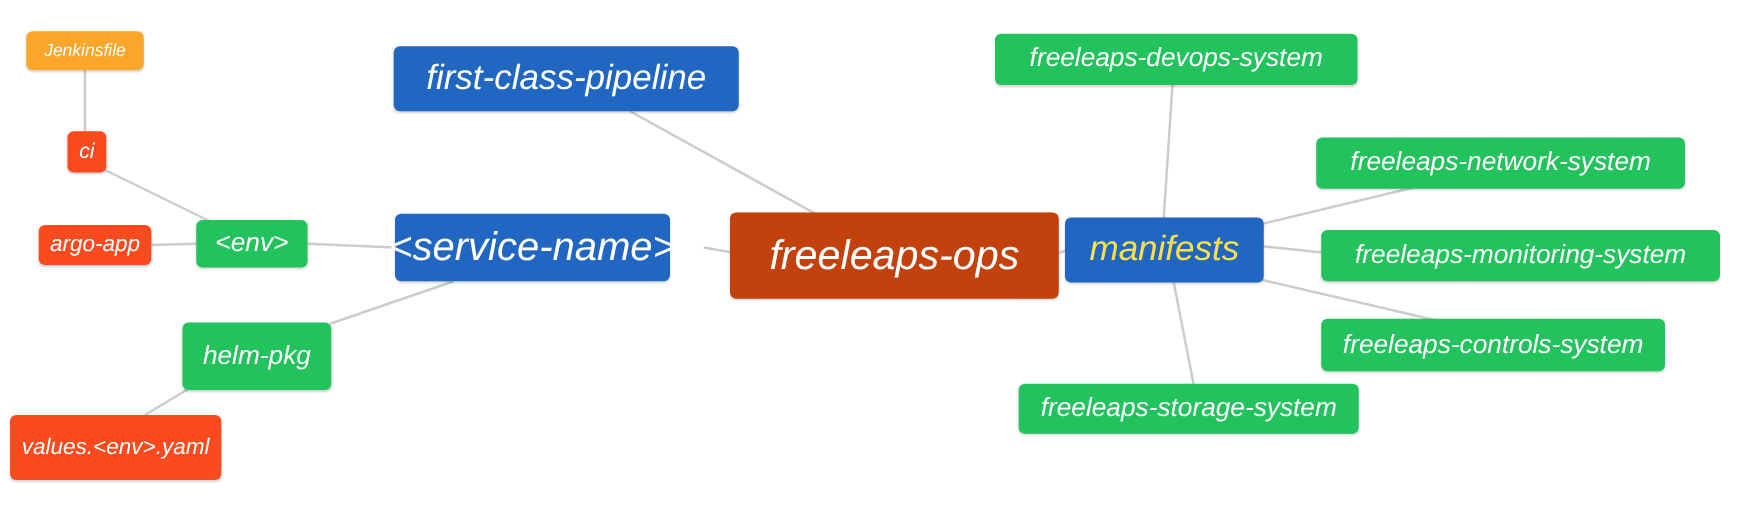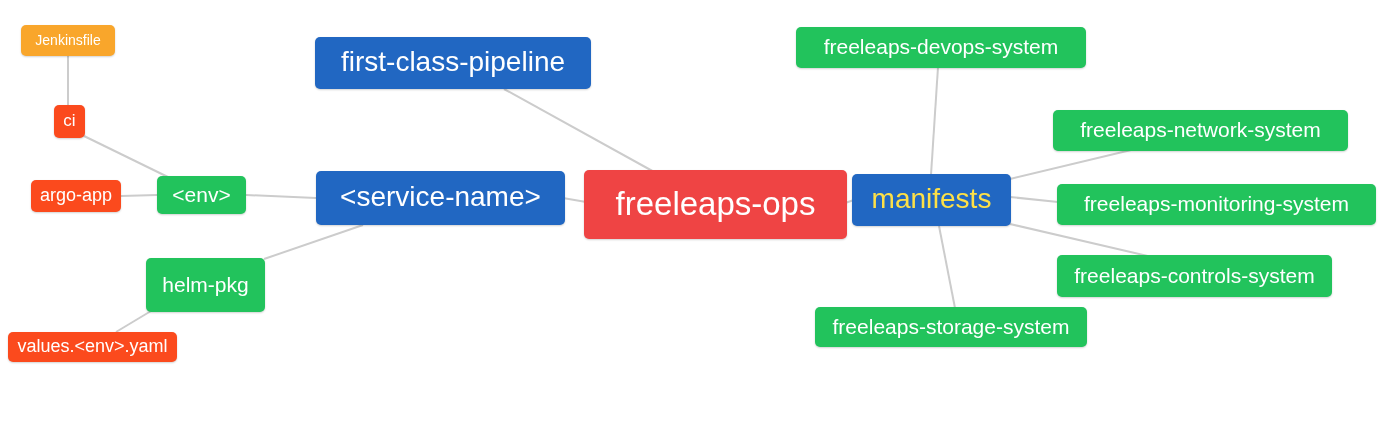--- a/index.html
+++ b/index.html
@@ -33,20 +33,21 @@
     color: #ffffff;
     white-space: nowrap;
     box-sizing: border-box;
     box-shadow: 0 1px 2px rgba(0,0,0,0.18);
     cursor: pointer;
     user-select: none;
   }
   .node .label {
     line-height: 1;
     padding-bottom: 2px;
+    font-style: italic;
   }
 </style>
 </head>
 <body>
 
 <div class="canvas">
   <svg class="edges" xmlns="http://www.w3.org/2000/svg">
       <line x1="68" y1="56" x2="68" y2="106" stroke="#cccccc" stroke-width="2"></line>
       <line x1="84" y1="136" x2="172" y2="179" stroke="#cccccc" stroke-width="2"></line>
       <line x1="121" y1="196" x2="157" y2="195" stroke="#cccccc" stroke-width="2"></line>
@@ -56,45 +57,45 @@
       <line x1="563" y1="198" x2="586" y2="202" stroke="#cccccc" stroke-width="2"></line>
       <line x1="504" y1="89" x2="656" y2="173" stroke="#cccccc" stroke-width="2"></line>
       <line x1="845" y1="203" x2="854" y2="200" stroke="#cccccc" stroke-width="2"></line>
       <line x1="931" y1="175" x2="938" y2="67" stroke="#cccccc" stroke-width="2"></line>
       <line x1="1010" y1="179" x2="1131" y2="150" stroke="#cccccc" stroke-width="2"></line>
       <line x1="1010" y1="197" x2="1058" y2="202" stroke="#cccccc" stroke-width="2"></line>
       <line x1="1010" y1="224" x2="1152" y2="257" stroke="#cccccc" stroke-width="2"></line>
       <line x1="939" y1="226" x2="955" y2="308" stroke="#cccccc" stroke-width="2"></line>
     </svg>
   <div id="node-layer">
-      <div class="node" style="left: 584px; top: 170px; width: 263px; height: 69px; font-size: 33px; background: #ef4444; color: rgb(255, 255, 255);">
+      <div class="node" style="left: 584px; top: 170px; width: 263px; height: 69px; font-size: 33px; background: #c2410c; color: rgb(255, 255, 255);">
         <span class="label">freeleaps-ops</span>
       </div>
       <div class="node" style="left: 315px; top: 37px; width: 276px; height: 52px; font-size: 28px; background: rgb(33, 103, 194); color: rgb(255, 255, 255);">
         <span class="label">first-class-pipeline</span>
       </div>
-      <div class="node" style="left: 316px; top: 171px; width: 249px; height: 54px; font-size: 28px; background: rgb(33, 103, 194); color: rgb(255, 255, 255);">
+      <div class="node" style="left: 316px; top: 171px; width: 220px; height: 54px; font-size: 32px; background: rgb(33, 103, 194); color: rgb(255, 255, 255);">
         <span class="label">&lt;service-name&gt;</span>
       </div>
       <div class="node" style="left: 852px; top: 174px; width: 159px; height: 52px; font-size: 28px; background: rgb(33, 103, 194); color: #fde047;">
         <span class="label">manifests</span>
       </div>
       <div class="node" style="left: 157px; top: 176px; width: 89px; height: 38px; font-size: 21px; background: rgb(34, 195, 92); color: rgb(255, 255, 255);">
         <span class="label">&lt;env&gt;</span>
       </div>
       <div class="node" style="left: 146px; top: 258px; width: 119px; height: 54px; font-size: 21px; background: rgb(34, 195, 92); color: rgb(255, 255, 255);">
         <span class="label">helm-pkg</span>
       </div>
       <div class="node" style="left: 54px; top: 105px; width: 31px; height: 33px; font-size: 17px; background: rgb(251, 74, 29); color: rgb(255, 255, 255);">
         <span class="label">ci</span>
       </div>
       <div class="node" style="left: 31px; top: 180px; width: 90px; height: 32px; font-size: 18px; background: rgb(251, 74, 29); color: rgb(255, 255, 255);">
         <span class="label">argo-app</span>
       </div>
-      <div class="node" style="left: 8px; top: 332px; width: 169px; height: 30px; font-size: 18px; background: rgb(251, 74, 29); color: rgb(255, 255, 255);">
+      <div class="node" style="left: 8px; top: 332px; width: 169px; height: 52px; font-size: 18px; background: rgb(251, 74, 29); color: rgb(255, 255, 255);">
         <span class="label">values.&lt;env&gt;.yaml</span>
       </div>
       <div class="node" style="left: 21px; top: 25px; width: 94px; height: 31px; font-size: 14px; background: rgb(249, 166, 43); color: rgb(255, 255, 255);">
         <span class="label">Jenkinsfile</span>
       </div>
       <div class="node" style="left: 796px; top: 27px; width: 290px; height: 41px; font-size: 21px; background: rgb(34, 195, 92); color: rgb(255, 255, 255);">
         <span class="label">freeleaps-devops-system</span>
       </div>
       <div class="node" style="left: 1053px; top: 110px; width: 295px; height: 41px; font-size: 21px; background: rgb(34, 195, 92); color: rgb(255, 255, 255);">
         <span class="label">freeleaps-network-system</span>

